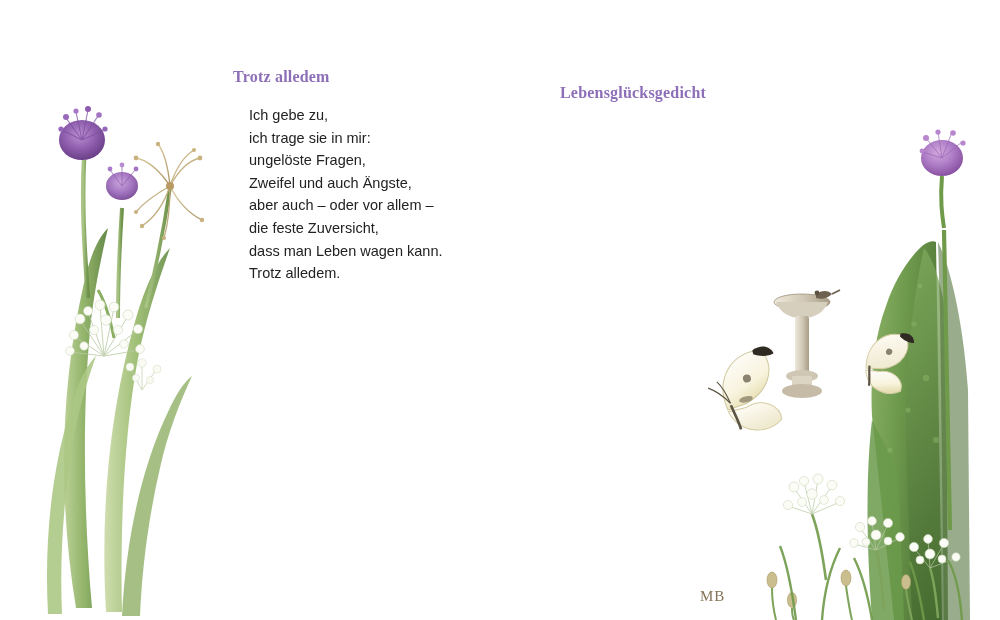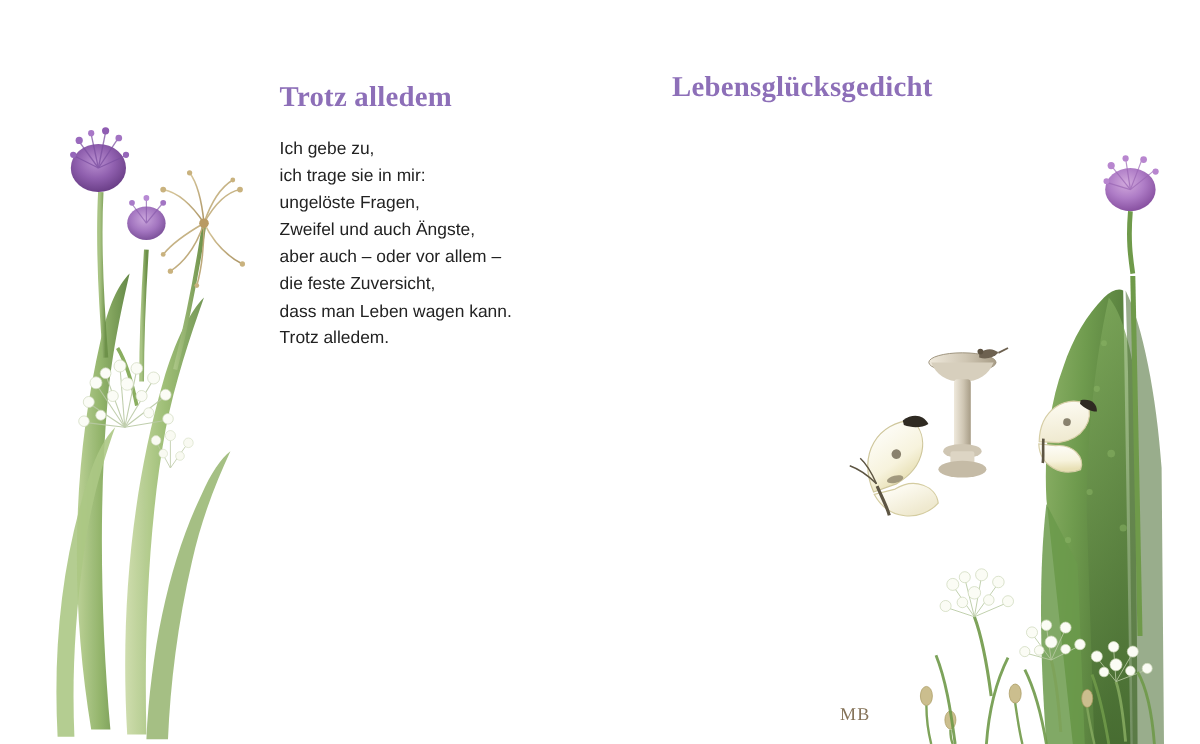--- a/index.html
+++ b/index.html
@@ -14,41 +14,41 @@
     position: relative;
     width: 1000px;
     height: 620px;
     background: #ffffff;
     overflow: hidden;
   }
 
   
   .poem-title {
     font-family: "Liberation Serif", serif;
-    font-size: 24px;
+    font-size: 16px;
     color: #8d6fb8;
     letter-spacing: 0.2px;
     margin: 0 0 18px 0;
     white-space: nowrap;
   }
   .poem-body {
     font-family: "Liberation Sans", sans-serif;
     font-size: 14.5px;
     line-height: 22.6px;
     color: #222222;
-    margin: 0;
+    margin: 16px;
     white-space: pre-line;
   }
 
   .poem {
     position: absolute;
   }
   #poem-trotz-alledem { left: 233px; top: 68px; width: 290px; }
   #poem-mutig-sein    { left: 138px; top: 347px; width: 400px; }
-  #poem-lebensglueck  { left: 560px; top: 60px; width: 340px; }
+  #poem-lebensglueck  { left: 560px; top: 84px; width: 340px; }
 
   
   .illus-left {
     position: absolute;
     left: 18px;
     top: 68px;
     width: 200px;
     height: 552px;
   }
   .illus-right {

